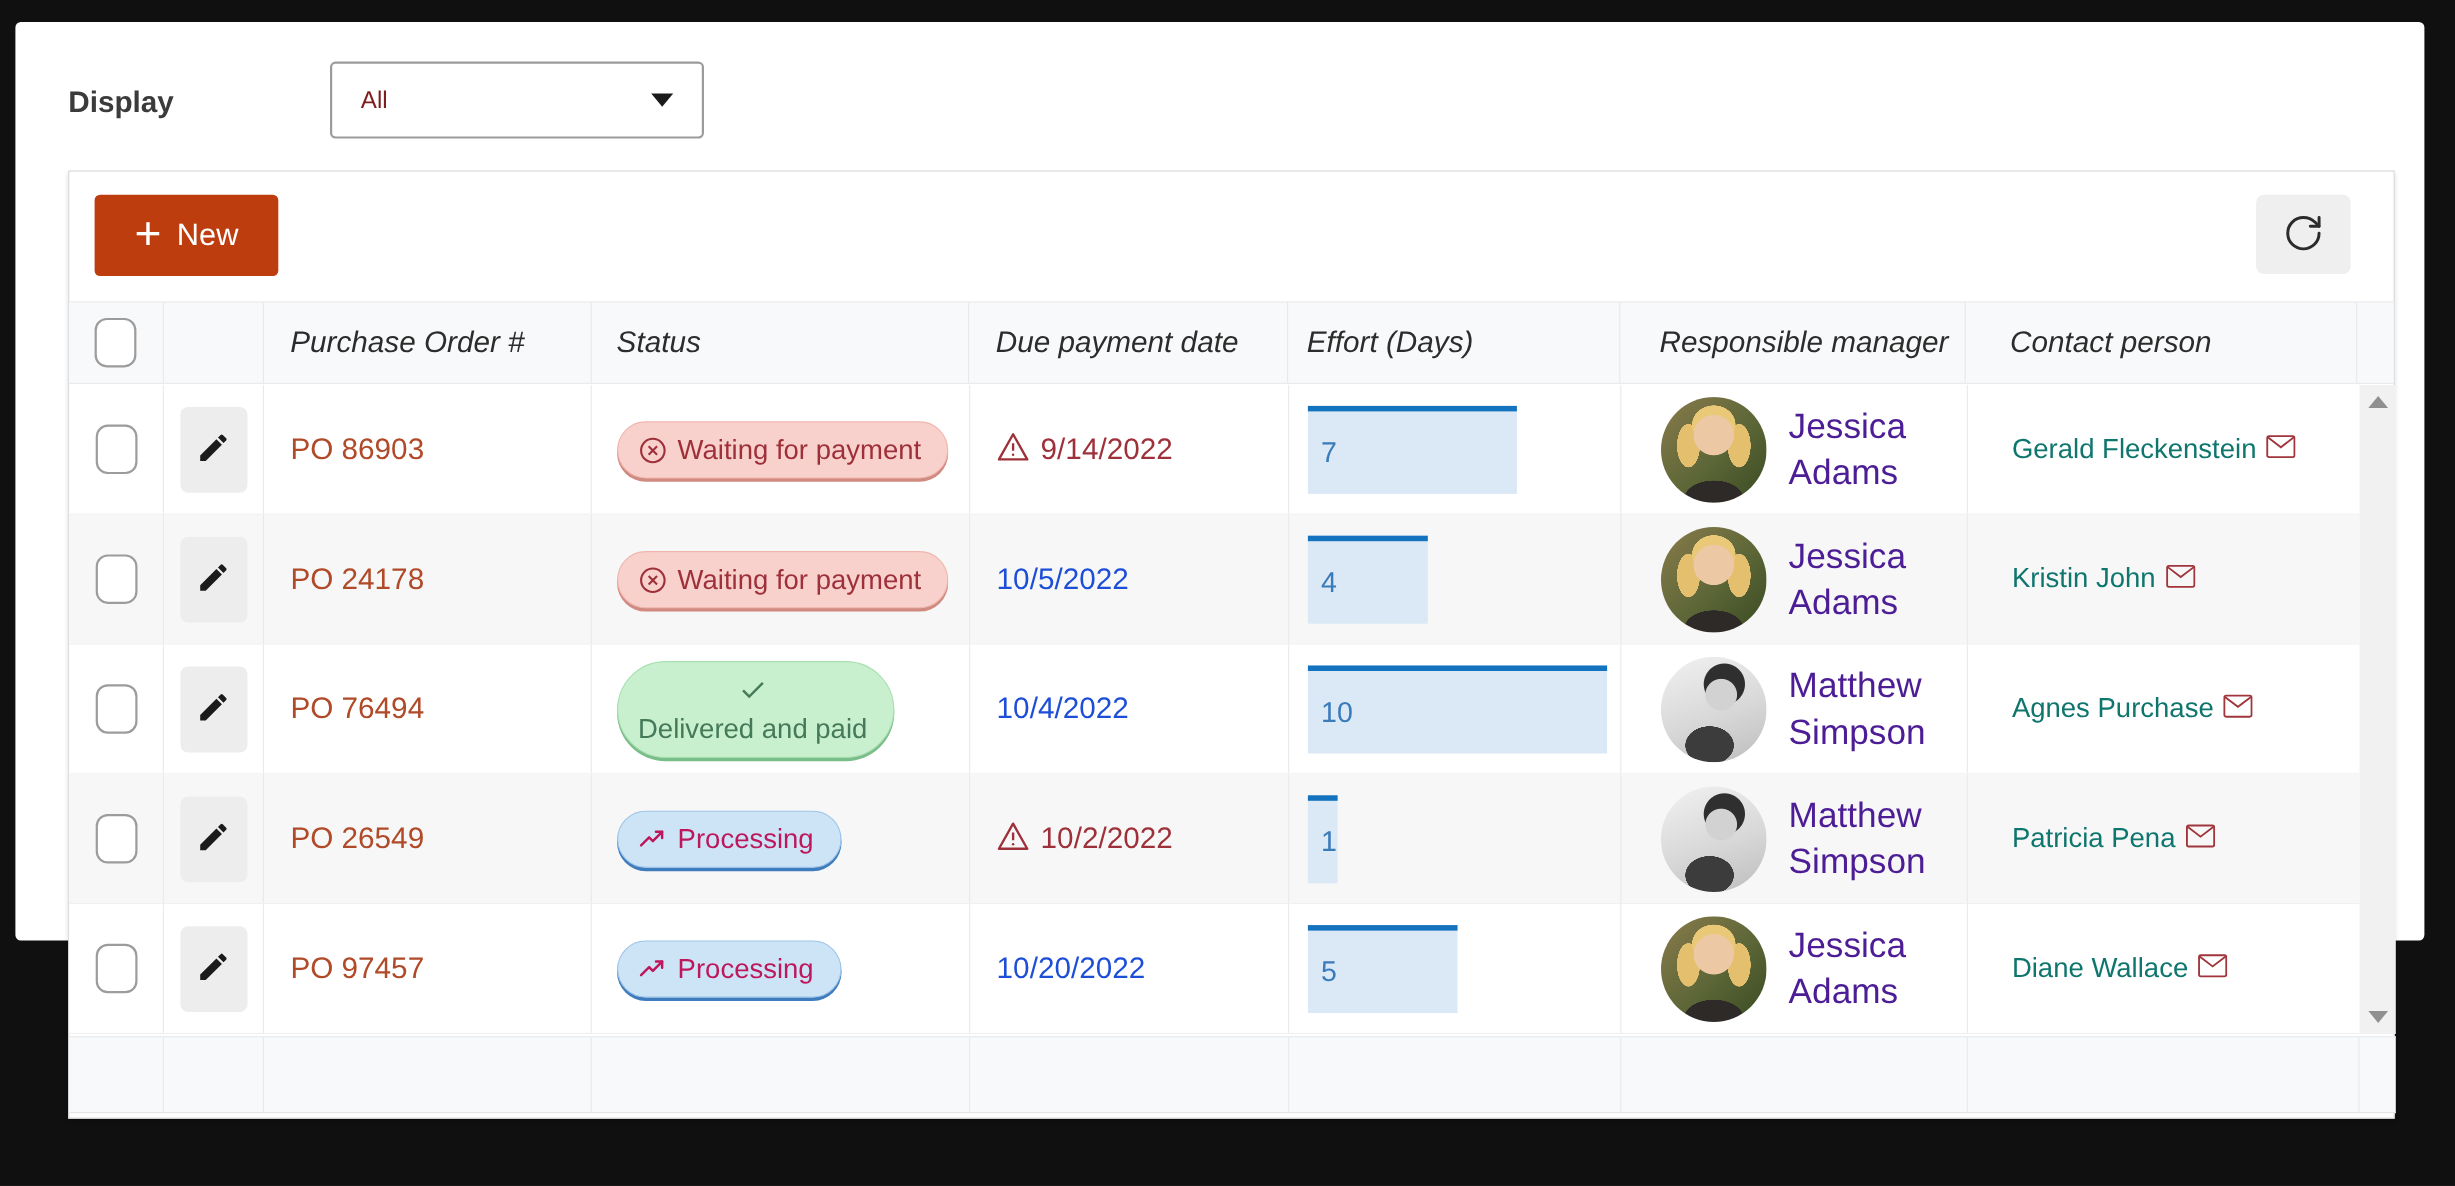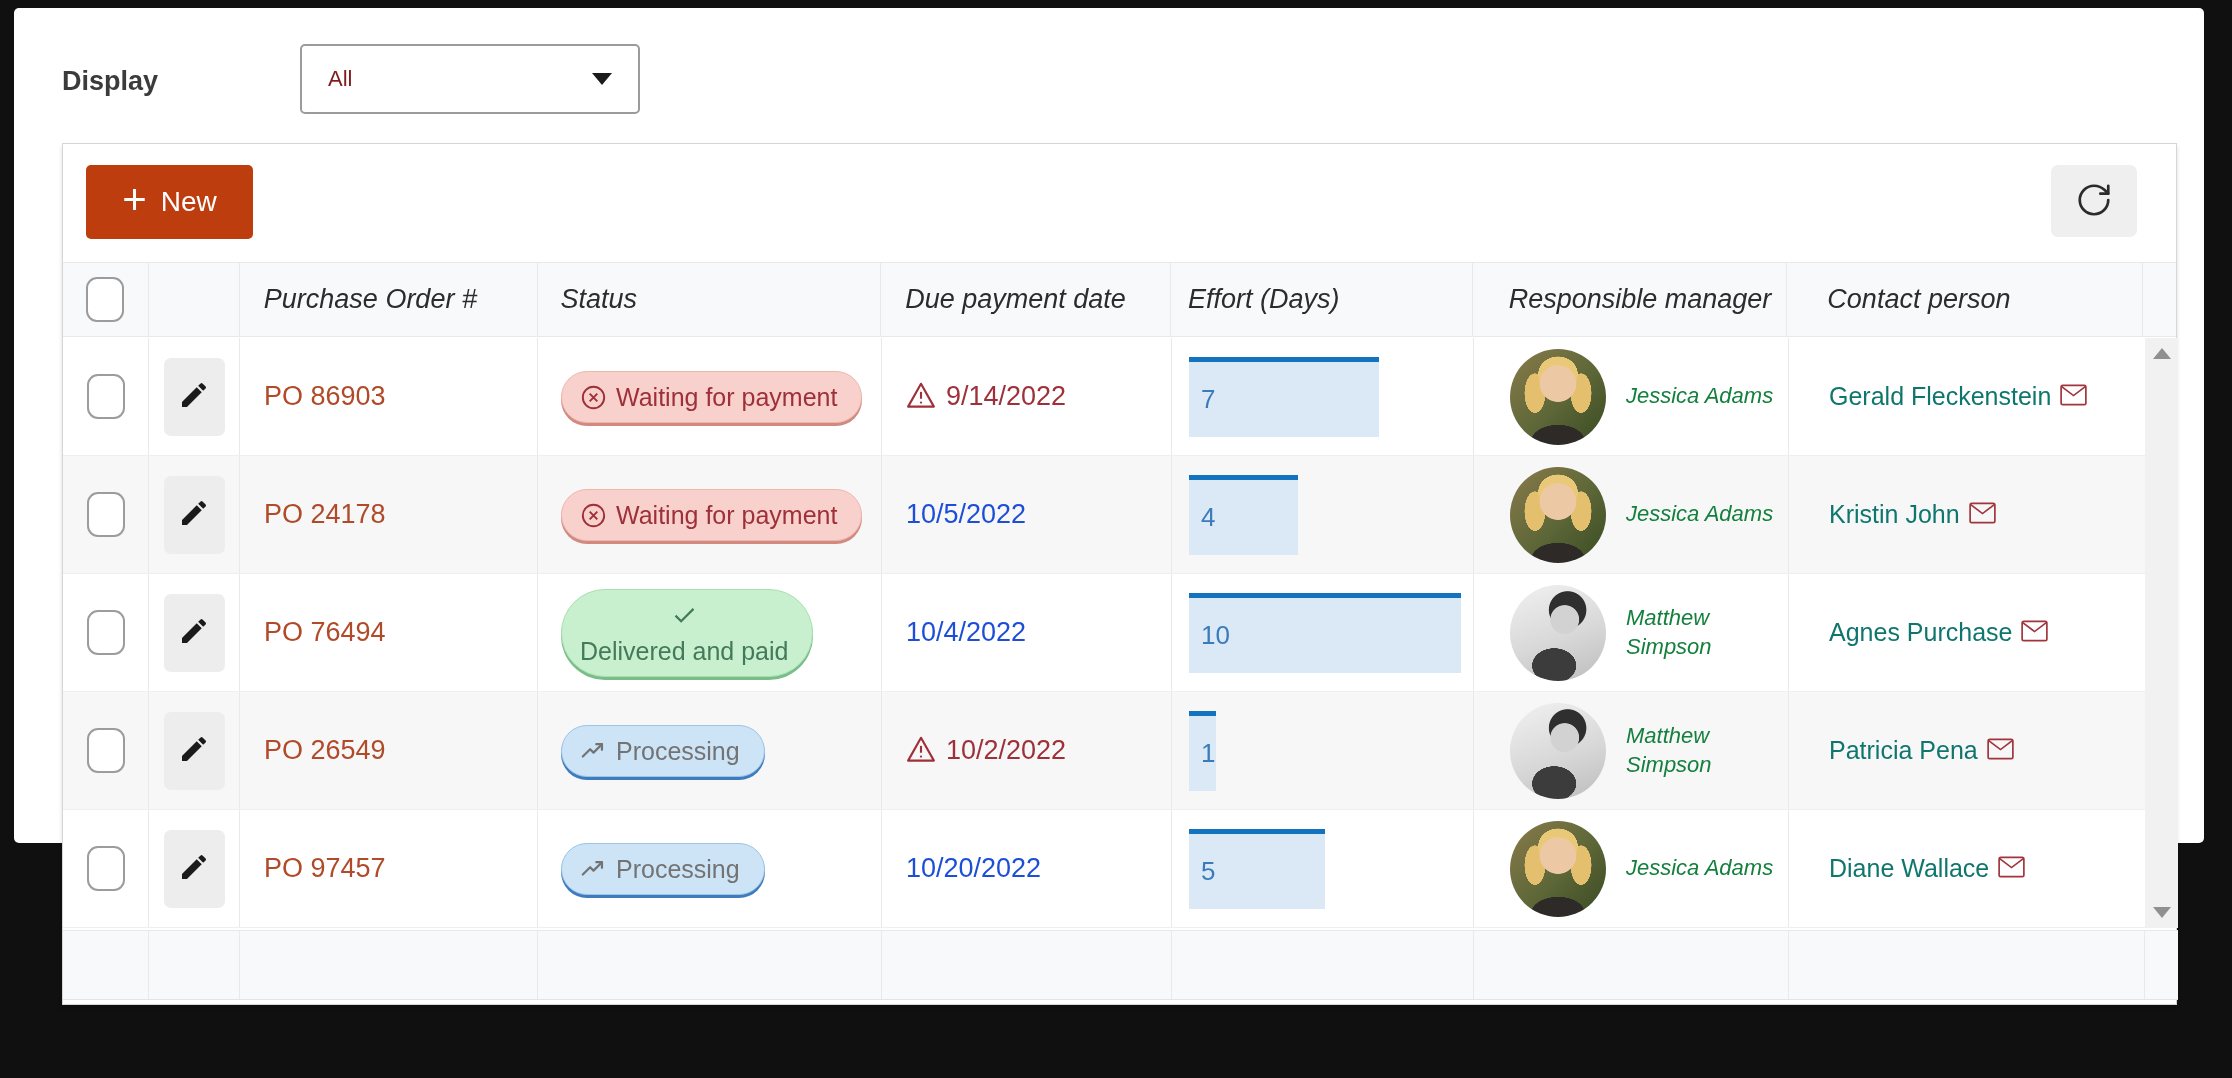--- a/index.html
+++ b/index.html
@@ -1,18 +1,18 @@
 <!DOCTYPE html>
 <html><head>
 <meta charset="utf-8">
 <style>
   * { box-sizing: border-box; margin: 0; padding: 0; }
   html,body { width:2232px; height:1078px; overflow:hidden; background:#101010;
     font-family:"Liberation Sans","DejaVu Sans",sans-serif; color:#2b2b2b; }
-  .page { position:absolute; left:14px; top:8px; width:2190px; height:835px;
+  .page { position:absolute; left:14px; top:20px; width:2190px; height:835px;
     background:#ffffff; border-radius:5px; }
 
   
   .display-label { position:absolute; left:48px; top:58px; font-size:27px; font-weight:700; color:#3b3b3b; }
   .dropdown { position:absolute; left:286px; top:36px; width:340px; height:70px;
     border:2px solid #9b9b9b; border-radius:5px; background:#fff;
     display:flex; align-items:center; padding:0 26px; cursor:pointer; }
   .dropdown .val { font-size:22px; color:#7f1d1d; flex:1; }
   .caret { width:0; height:0; border-left:10px solid transparent; border-right:10px solid transparent;
     border-top:12px solid #1b1b1b; }
@@ -51,21 +51,21 @@
   .edit-btn { width:61px; height:78px; background:#ededee; border:none; border-radius:7px;
     display:flex; align-items:center; justify-content:center; cursor:pointer; }
 
   .po-link { font-size:27px; color:#b04a28; cursor:pointer; }
 
   .pill { display:inline-flex; align-items:center; gap:9px; font-size:25px;
     padding:11px 24px 10px 18px; border-radius:999px; border:1px solid; }
   .pill svg { flex:0 0 auto; }
   .pill-waiting   { background:#f8d1cc; color:#9e3039; border-color:#f0b6ae; box-shadow:0 3px 0 #d08a80; }
   .pill-delivered { background:#c9f0ce; color:#44795a; border-color:#a8dfb0; box-shadow:0 3px 0 #79bd88;flex-direction:column; }
-  .pill-processing{ background:#cde4f7; color:#737373; border-color:#9dc3e6; box-shadow:0 3px 0 #3f7cbe; }
+  .pill-processing{ background:#cde4f7; color:#be185d; border-color:#9dc3e6; box-shadow:0 3px 0 #3f7cbe; }
 
   .due { font-size:27px; color:#1d4ed8; }
   .due.overdue { color:#9e3039; }
 
   .effort-bar { height:80px; background:#dbe9f6; border-top:5px solid #1473be;
     display:flex; align-items:center; padding-left:12px; }
   .effort-bar .num { font-size:26px; color:#3a7bba; }
 
   .avatar { width:96px; height:96px; border-radius:50%; flex:0 0 auto; }
   .avatar.jessica { background:
@@ -73,21 +73,21 @@
       radial-gradient(ellipse 34% 30% at 50% 26%, #e9c977 0 60%, rgba(0,0,0,0) 61%),
       radial-gradient(ellipse 18% 34% at 26% 46%, #e3bf6e 0 60%, rgba(0,0,0,0) 61%),
       radial-gradient(ellipse 18% 34% at 74% 46%, #e3bf6e 0 60%, rgba(0,0,0,0) 61%),
       radial-gradient(ellipse 46% 28% at 50% 96%, #2e2a28 0 60%, rgba(0,0,0,0) 61%),
       linear-gradient(135deg, #8a7b4c, #5c6637 55%, #394a22); }
   .avatar.matthew { background:
       radial-gradient(circle at 57% 36%, #d2d2d2 0 17%, rgba(0,0,0,0) 18%),
       radial-gradient(circle at 60% 26%, #2f2f2f 0 20%, rgba(0,0,0,0) 21%),
       radial-gradient(ellipse 38% 30% at 46% 84%, #3c3c3c 0 60%, rgba(0,0,0,0) 61%),
       linear-gradient(160deg, #f1f1f1, #d8d8d8 55%, #bdbdbd); }
-  .mgr-name { font-size:22px; color:#15803d; line-height:1.3; max-width:150px;font-style:italic; }
+  .mgr-name { font-size:32px; color:#4c1d95; line-height:1.3; max-width:150px; }
   .contact-name { font-size:25px; color:#0f766e; cursor:pointer; }
 
   
   .vscroll { position:absolute; left:2082px; top:194px; width:33px; height:590px; background:#f1f1f1;
     display:flex; flex-direction:column; justify-content:space-between; align-items:center; padding:10px 0; }
   .arr-up { width:0;height:0;border-left:9px solid transparent;border-right:9px solid transparent;
     border-bottom:11px solid #909090; cursor:pointer; }
   .arr-down { width:0;height:0;border-left:9px solid transparent;border-right:9px solid transparent;
     border-top:11px solid #909090; cursor:pointer; }
 

